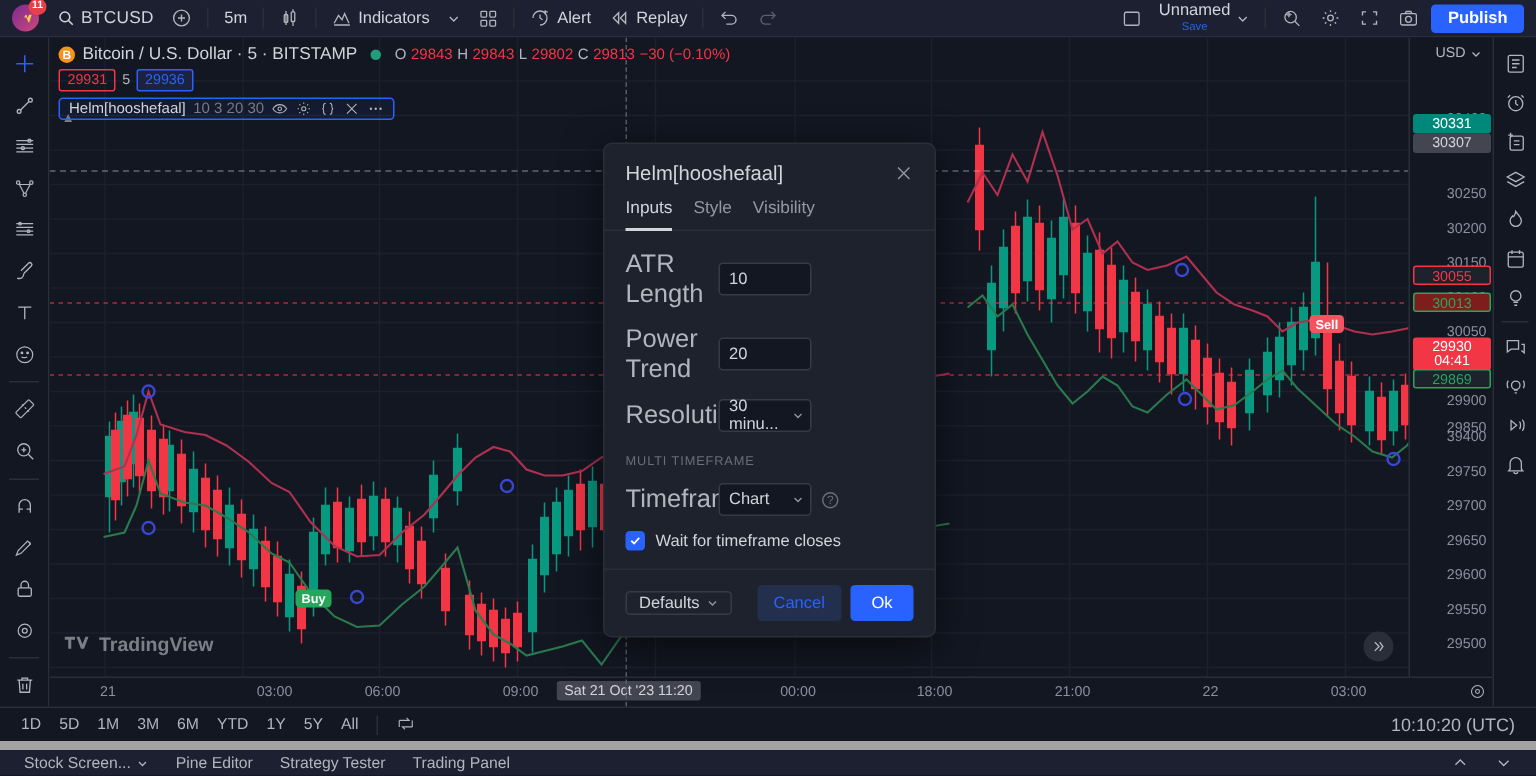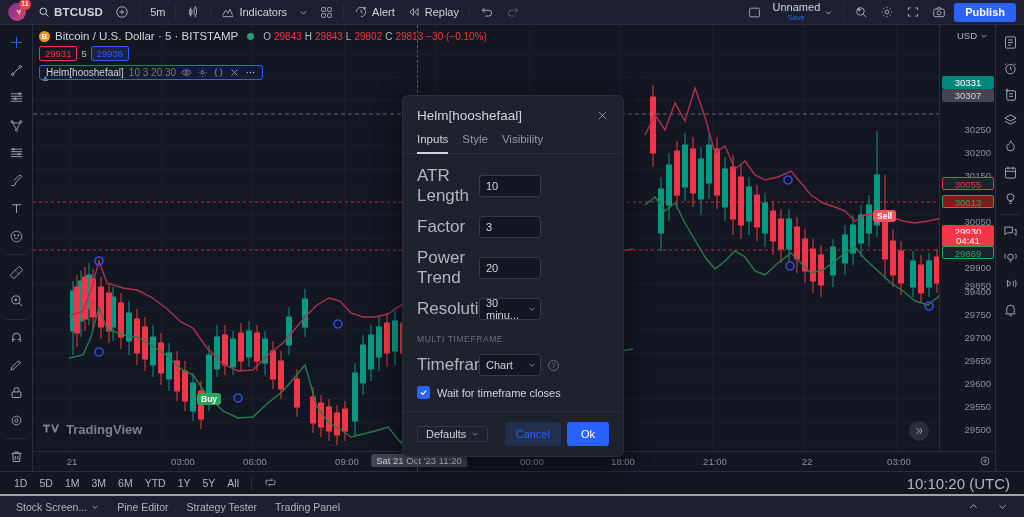--- a/index.html
+++ b/index.html
@@ -31,21 +31,21 @@
     position: relative; margin-right: 6px; margin-left: 2px;
     display:flex; align-items:center; justify-content:center;
     font-size: 9px; color:#ffd04a; font-weight: bold;
   }
   .logo-badge {
     position: absolute; top: -4px; right: -5px;
     background: #e8404a; color: #fff; font-size: 7px; line-height: 10px;
     min-width: 12px; height: 11px; border-radius: 6px; text-align: center;
     padding: 0 2px; font-weight: bold;
   }
-  .symbol-label { font-weight: bold; font-size: 11.5px; letter-spacing: .2px; text-align: right; }
+  .symbol-label { font-weight: normal; font-size: 11.5px; letter-spacing: .2px; text-align: right; }
   .publish-btn {
     background: #2962ff; color: #fff; font-size: 11px; font-weight: bold;
     padding: 0 11px; height: 19px; line-height: 19px; border-radius: 3px;
     cursor: pointer; margin-left: 2px; margin-right: 2px;
   }
   .unnamed-wrap { display:flex; flex-direction: column; align-items: center; line-height: 1; }
   .unnamed-main { font-size: 11px; color:#d1d4dc; }
   .unnamed-sub { font-size: 7.5px; color:#2962ff; margin-top:1px; }
   svg { display: block; }
 
@@ -165,25 +165,25 @@
   .timeframe-bar {
     position: absolute; left: 0; right: 0; bottom: 23px; height: 23px;
     background: #131722; border-top: 1px solid #2a2e39;
     display: flex; align-items: center; padding: 0 8px;
   }
   .tf-btn {
     font-size: 10.5px; color: #b2b5be; padding: 2px 6px; border-radius: 3px; cursor: pointer;
   }
   .tf-sep { width:1px; height:13px; background:#2a2e39; margin: 0 6px; }
   .tf-spacer { flex: 1; }
-  .clock { font-size: 15px; color: #b2b5be; padding-right: 6px; }
+  .clock { font-size: 12px; color: #b2b5be; padding-right: 6px; }
 
   .statusbar {
     position: absolute; left: 0; right: 0; bottom: 0; height: 23px;
-    background: #1c2030; border-top: 2px solid #a3a3a3;
+    background: #1c2030; border-top: 6px solid #a3a3a3;
     display: flex; align-items: center; padding: 0 8px; gap: 2px;
   }
   .sb-btn {
     font-size: 10.5px; color: #b2b5be; padding: 3px 8px; border-radius: 3px;
     cursor: pointer; display:flex; align-items:center; gap:4px;
   }
   .sb-spacer { flex: 1; }
 
   
   .dialog {
@@ -1067,24 +1067,20 @@
       <div class="dlg-tab">Style</div>
       <div class="dlg-tab">Visibility</div>
     </div>
 
     <div class="dlg-body">
       <div class="form-row">
         <span class="form-label">ATR Length</span>
         <input class="form-input" value="10" style="">
       </div>
       <div class="form-row">
-        <span class="form-label">Factor</span>
-        <input class="form-input" value="3" style="">
-      </div>
-      <div class="form-row">
         <span class="form-label">Power Trend</span>
         <input class="form-input" value="20" style="">
       </div>
       <div class="form-row">
         <span class="form-label">Resolution</span>
         <div class="form-select">
           <span>30 minu...</span>
           <span class="chev">
             <svg width="8" height="8" viewBox="0 0 24 24" fill="none" stroke="#9598a1" stroke-width="2.6">
                 <path d="M5 9l7 7 7-7"></path>

